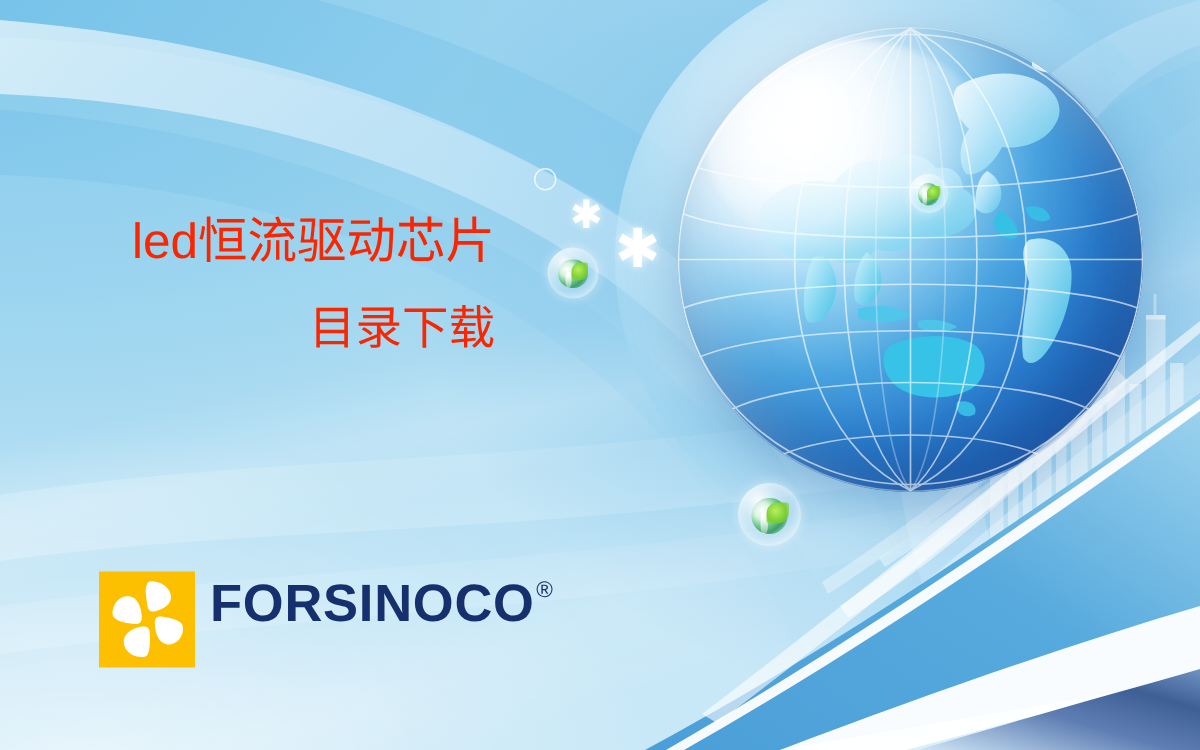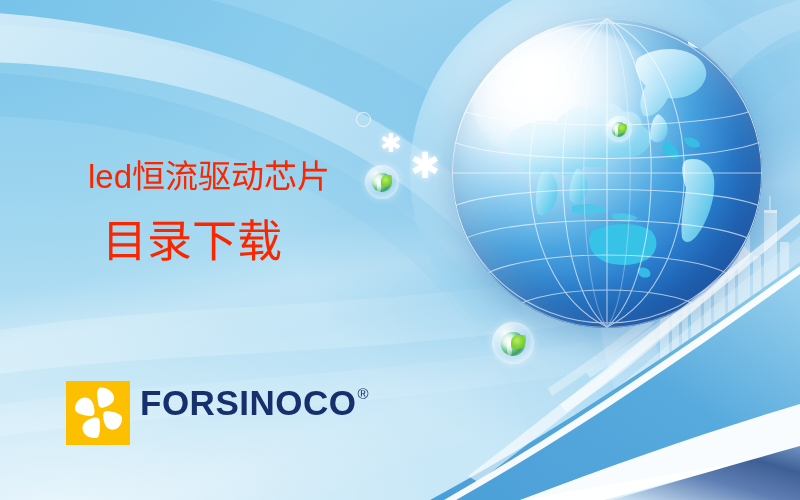--- a/index.html
+++ b/index.html
@@ -154,39 +154,40 @@
   .ring {
     position: absolute;
     border-radius: 50%;
     border: 1.5px solid rgba(255,255,255,0.75);
   }
 
   
   #headline {
     position: absolute;
     left: 88px;
-    top: 160px;
+    top: 144px;
     z-index: 40;
+    text-align: right;
   }
   .headline-line {
     color: #fa2600;
     font-family: "DejaVu Serif", "Liberation Serif", serif;
     font-size: 34px;
     line-height: 1.0;
     letter-spacing: 0px;
     white-space: nowrap;
   }
   #headline-line-1 {
     font-family: "Liberation Sans", "DejaVu Sans", sans-serif;
     font-size: 33px;
     margin-bottom: 26px;
   }
   #headline-line-2 {
     font-family: Liberation Sans, sans-serif;
-    font-size: 45px;
+    font-size: 31px;
     margin-left: 14px;
   }
 
   
   #logo {
     position: absolute;
     left: 66px;
     top: 381px;
     z-index: 40;
     display: flex;

